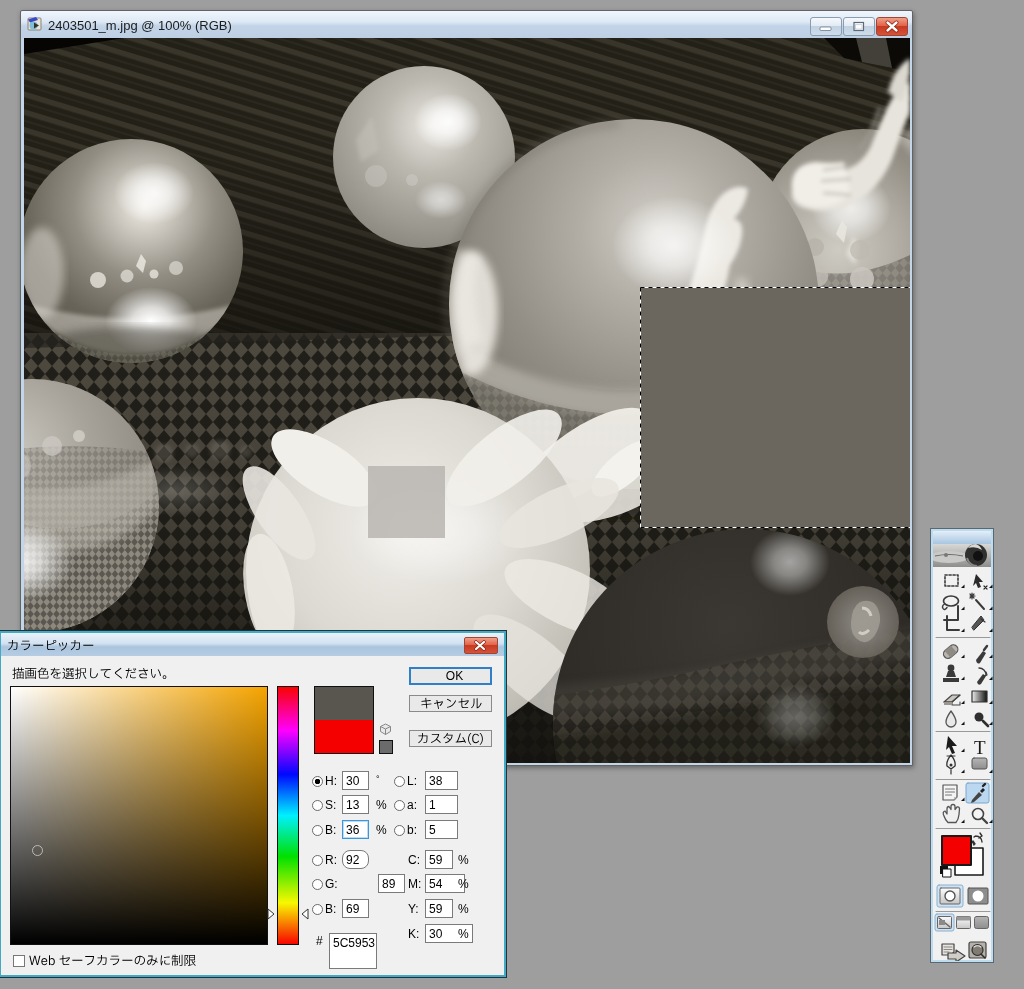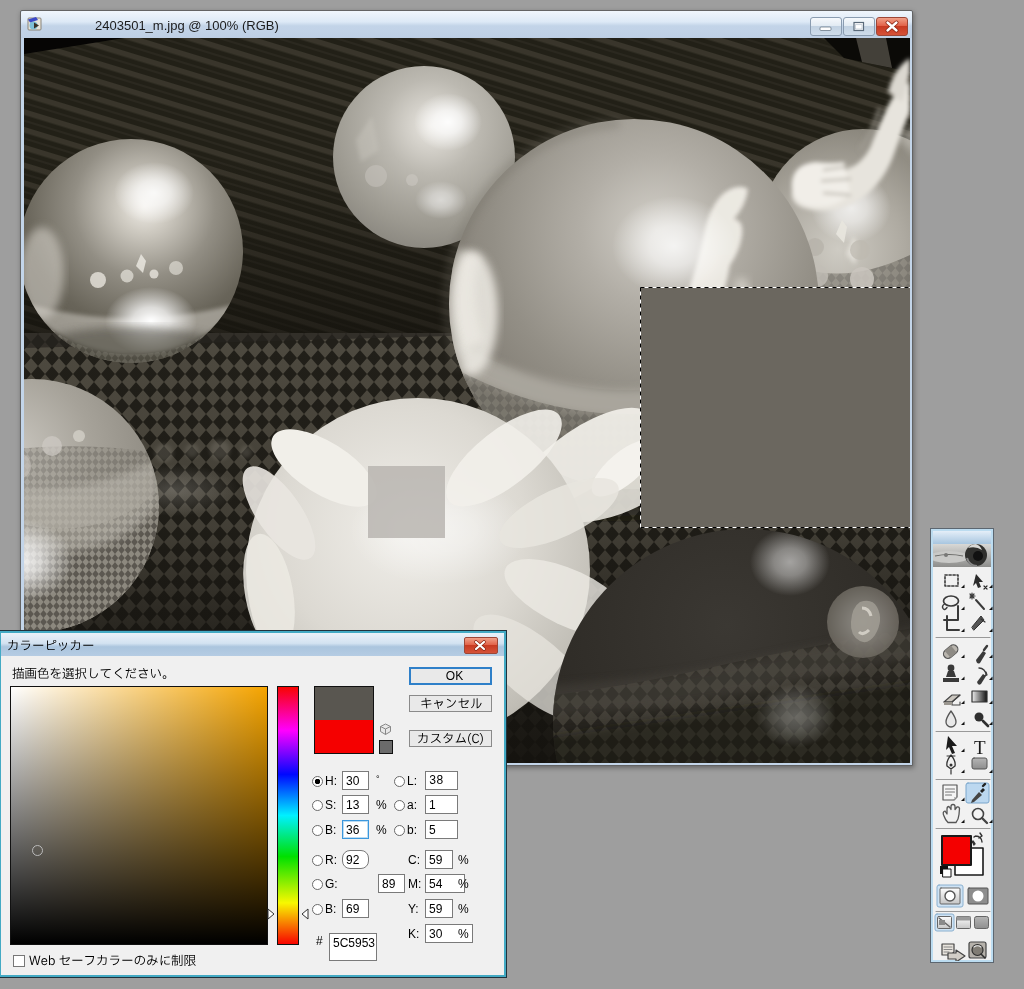--- a/index.html
+++ b/index.html
@@ -4,21 +4,21 @@
 html,body{margin:0;padding:0;}
 body{width:1024px;height:989px;background:#9e9e9e;position:relative;overflow:hidden;
  font-family:"Liberation Sans",sans-serif;}
 #imgwin{position:absolute;left:20px;top:10px;width:891px;height:754px;
  background:#c3d5e9;border:1px solid #636363;border-radius:2px 2px 0 0;
  box-shadow:1px 2px 5px rgba(0,0,0,.35);}
 #titlebar{position:absolute;left:0px;top:0px;right:0px;height:27px;
  background:linear-gradient(#f0f6fc 0%,#dde9f6 40%,#c3d4e8 55%,#becfe4 100%);
  border-radius:2px 2px 0 0;}
 #titlebar .ticon{position:absolute;left:6px;top:5px;width:16px;height:16px;}
-#titlebar .ttext{position:absolute;left:27px;top:7px;font-size:13px;color:#1c1c1c;margin-left:47px;}
+#titlebar .ttext{position:absolute;left:27px;top:7px;font-size:13px;color:#1c1c1c;}
 .wbtns{position:absolute;right:4px;top:6px;display:flex;}
 .wbtn{width:30px;height:17px;border:1px solid #8a9cb0;border-radius:3px;margin-left:1px;
  background:linear-gradient(#f6f9fc 0%,#e2ebf3 45%,#c2d2e2 50%,#cedcea 100%);position:relative;}
 .wbtn.close{background:linear-gradient(#f0a088 0%,#e2634a 45%,#c83a22 50%,#d55238 100%);border-color:#9c4636;}
 #canvas{position:absolute;left:3px;top:27px;width:886px;height:725px;background:#26241f;overflow:hidden;}
 
 #toolbar{position:absolute;left:930px;top:528px;width:64px;height:435px;
  background:#f1f1f1;border:1px solid #5c6670;box-shadow:inset 0 0 0 2px #bcdcf0;box-sizing:border-box;}
 #tbtitle{position:absolute;left:2px;top:2px;right:2px;height:13px;
  background:linear-gradient(#e4eef8,#a8c6e0);}
@@ -534,39 +534,39 @@
 <div class="row" style="left:313px;top:192px;"><span class="radio"></span>B:</div>
 <div class="nbox" style="left:343px;top:189px;border:1px solid #3b97dd;outline:1px solid #bcdcf2;outline-offset:-2px;">36</div>
 <div class="row" style="left:377px;top:192px;font-size:12px;">%</div>
 <div class="row" style="left:313px;top:222px;"><span class="radio"></span>R:</div>
 <div class="nbox" style="left:343px;top:219px;border-radius:8px;">92</div>
 <div class="row" style="left:313px;top:246px;"><span class="radio"></span>G:</div>
 <div class="nbox" style="left:343px;top:243px;margin-left:36px;">89</div>
 <div class="row" style="left:313px;top:271px;"><span class="radio"></span>B:</div>
 <div class="nbox" style="left:343px;top:268px;">69</div>
 <div class="row" style="left:395px;top:143px;"><span class="radio"></span>L:</div>
-<div class="nbox" style="left:426px;top:140px;width:33px;font-family:Liberation Mono, monospace;">38</div>
+<div class="nbox" style="left:426px;top:140px;width:33px;">38</div>
 <div class="row" style="left:395px;top:167px;"><span class="radio"></span>a:</div>
 <div class="nbox" style="left:426px;top:164px;width:33px;">1</div>
 <div class="row" style="left:395px;top:192px;"><span class="radio"></span>b:</div>
 <div class="nbox" style="left:426px;top:189px;width:33px;">5</div>
 <div class="row" style="left:409px;top:222px;">C:</div>
 <div class="nbox" style="left:426px;top:219px;width:28px;">59</div>
 <div class="row" style="left:459px;top:222px;">%</div>
 <div class="row" style="left:409px;top:246px;">M:</div>
 <div class="nbox" style="left:426px;top:243px;width:40px;">54</div>
 <div class="row" style="left:459px;top:246px;">%</div>
 <div class="row" style="left:409px;top:271px;">Y:</div>
 <div class="nbox" style="left:426px;top:268px;width:28px;">59</div>
 <div class="row" style="left:459px;top:271px;">%</div>
 <div class="row" style="left:409px;top:296px;">K:</div>
 <div class="nbox" style="left:426px;top:293px;width:48px;">30</div>
 <div class="row" style="left:459px;top:296px;">%</div>
 <div class="row" style="left:317px;top:303px;">#</div>
-<div class="nbox" style="left:330px;top:302px;width:48px;height:28px;line-height:19px;">5C5953</div>
+<div class="nbox" style="left:330px;top:302px;width:48px;height:36px;line-height:19px;">5C5953</div>
 <svg class="jp" style="left:13px;top:34px;" width="164" height="17" viewBox="0 -13 164 17">
       <path transform="translate(0,0)" d="M10.012500000000001 -10.5V-8.9625H11.9375V-8.262500000000001H10.012500000000001V-6.775H9.275V-8.262500000000001H6.9125000000000005V-6.775H6.175000000000001V-8.262500000000001H4.3875V-8.9625H6.175000000000001V-10.5H6.9125000000000005V-8.9625H9.275V-10.5ZM2.975 -10.425V-8.137500000000001H4.2625V-7.425000000000001H2.975V-4.5875Q3.2125000000000004 -4.675 3.9875000000000003 -5.0L4.1125 -4.325Q3.5250000000000004 -4.05 2.975 -3.8375000000000004V-0.08750000000000001Q2.975 0.3375 2.7875 0.53125Q2.6 0.7250000000000001 2.1625 0.7250000000000001H0.9750000000000001L0.775 -0.037500000000000006H2.225V-3.5500000000000003Q1.4375 -3.2750000000000004 0.625 -3.0625L0.48750000000000004 -3.7875Q1.175 -3.9625000000000004 2.225 -4.3125V-7.425000000000001H0.6375000000000001V-8.137500000000001H2.225V-10.425ZM5.487500000000001 1.0H4.7375V-6.2H11.5625V1.0H10.8V0.275H5.487500000000001ZM7.75 -3.3625000000000003V-5.5H5.4750000000000005V-3.3625000000000003ZM8.4625 -3.3625000000000003H10.8V-5.5H8.4625ZM5.4750000000000005 -2.6750000000000003V-0.4375H7.75V-2.6750000000000003ZM8.4625 -2.6750000000000003V-0.4375H10.8V-2.6750000000000003Z M13.15 -9.200000000000001V-9.925H24.35V-9.200000000000001H19.05V-7.775H21.8125V-1.8250000000000002H15.575V-7.775H18.2875V-9.200000000000001ZM14.3 -0.48750000000000004H23.175V-7.4625H23.9625V0.9375H23.175V0.23750000000000002H14.3V0.9375H13.5125V-7.4625H14.3ZM18.2875 -5.2V-7.1000000000000005H16.3V-5.2ZM21.0875 -5.2V-7.1000000000000005H19.05V-5.2ZM18.2875 -4.55H16.3V-2.5H18.2875ZM19.05 -4.55V-2.5H21.0875V-4.55Z M35.65 -2.3375 36.425 -2.1750000000000003V-0.41250000000000003Q36.425 0.1 36.1875 0.325Q35.95 0.55 35.4375 0.55H29.125Q28.3 0.55 27.81875 0.36250000000000004Q27.3375 0.17500000000000002 27.112499999999997 -0.275Q26.8875 -0.7250000000000001 26.8875 -1.5375V-6.362500000000001Q26.475 -6.0625 25.9 -5.7250000000000005L25.525 -6.375Q26.8625 -7.1375 28.0 -8.26875Q29.1375 -9.4 29.7375 -10.525L30.4875 -10.325000000000001Q30.3 -9.950000000000001 29.95 -9.425H34.2625V-8.8625Q33.975 -8.375 33.46875 -7.81875Q32.9625 -7.2625 32.45 -6.875H35.9125V-3.1625H27.6875V-1.7000000000000002Q27.6875 -1.0250000000000001 27.80625 -0.7187500000000001Q27.925 -0.41250000000000003 28.24375 -0.30000000000000004Q28.5625 -0.1875 29.25 -0.1875H35.65ZM29.425 -8.7375Q28.65 -7.7625 27.5625 -6.875H31.3Q31.85 -7.2250000000000005 32.39375 -7.731250000000001Q32.9375 -8.2375 33.2875 -8.7375ZM30.9375 -6.2125H27.6875V-3.85H30.9375ZM31.725 -3.85H35.1125V-6.2125H31.725Z M48.2375 -0.625 48.3375 0.17500000000000002Q47.45 0.3125 46.493750000000006 0.3875Q45.5375 0.4625 44.7875 0.4625Q43.0375 0.4625 42.181250000000006 -0.025000000000000022Q41.325 -0.5125000000000001 41.325 -1.55Q41.325 -2.475 42.16875 -3.2125000000000004Q43.0125 -3.95 44.85 -4.55Q44.7625 -5.15 44.44375 -5.4375Q44.125 -5.7250000000000005 43.5875 -5.7250000000000005Q42.325 -5.7250000000000005 40.7125 -4.375Q40.3875 -4.0875 40.1375 -3.8000000000000003Q39.8875 -3.5125 39.325 -2.7625L38.65 -3.25Q39.525 -4.375 40.18125 -5.487500000000001Q40.8375 -6.6000000000000005 41.3625 -7.825Q39.9375 -7.8375 38.75 -7.9L38.7875 -8.700000000000001Q40.15 -8.625 41.6875 -8.625Q42.0125 -9.4875 42.2375 -10.200000000000001L43.0875 -10.037500000000001Q42.975 -9.700000000000001 42.8875 -9.443750000000001Q42.8 -9.1875 42.7375 -9.0Q42.6375 -8.75 42.6 -8.625Q45.275 -8.675 47.5 -8.875L47.5625 -8.075000000000001Q44.9625 -7.8500000000000005 42.275 -7.825Q41.575 -6.15 40.8375 -5.0L40.9125 -4.95Q41.5125 -5.6625000000000005 42.29375 -6.081250000000001Q43.075 -6.5 43.85 -6.5Q44.5625 -6.5 45.05 -6.05625Q45.5375 -5.612500000000001 45.6875 -4.800000000000001Q46.9875 -5.1625000000000005 48.85 -5.487500000000001L48.9875 -4.6875Q47.0875 -4.3500000000000005 45.75 -3.975Q45.75 -2.45 45.675 -1.55L44.8 -1.5375Q44.8875 -2.6375 44.8875 -3.7125000000000004Q43.4875 -3.25 42.84375 -2.71875Q42.2 -2.1875 42.2 -1.5750000000000002Q42.2 -0.9125000000000001 42.8 -0.625Q43.4 -0.3375 44.775 -0.3375Q46.4125 -0.3375 48.2375 -0.625Z M52.7125 -7.1625000000000005Q51.725 -8.85 50.825 -9.825000000000001L51.45 -10.262500000000001Q51.95 -9.7125 52.45625 -9.0Q52.9625 -8.2875 53.3625 -7.5875ZM55.05 -6.4Q54.4625 -6.4 54.23125 -6.60625Q54.0 -6.8125 54.0 -7.3375V-8.700000000000001H56.575V-9.4625H54.0V-10.0875H57.3V-8.1H54.7125V-7.45Q54.7125 -7.2 54.8125 -7.112500000000001Q54.9125 -7.025 55.175 -7.025H56.9125V-7.675000000000001L57.5875 -7.5625V-7.0125Q57.5875 -6.4 56.9875 -6.4ZM59.1 -6.4Q58.525 -6.4 58.287499999999994 -6.625Q58.05 -6.8500000000000005 58.05 -7.3875V-8.700000000000001H60.7375V-9.4625H58.05V-10.0875H61.4625V-8.1H58.7625V-7.45Q58.7625 -7.2 58.8625 -7.112500000000001Q58.9625 -7.025 59.225 -7.025H61.075V-7.675000000000001L61.75 -7.5375000000000005V-6.9625Q61.75 -6.6625000000000005 61.60625 -6.53125Q61.4625 -6.4 61.125 -6.4ZM59.7375 -3.1625H61.8875V-2.5H53.725V-3.1625H55.8V-4.425H53.9625V-5.0875H55.8V-6.0H56.55V-5.0875H58.9875V-6.0H59.7375V-5.0875H61.65V-4.425H59.7375ZM62.05 -0.08750000000000001 61.925 0.675H55.525Q54.0875 0.675 53.28125 0.125Q52.475 -0.42500000000000004 52.3875 -1.2875H52.3Q52.275 -0.6000000000000001 51.9 -0.08125000000000004Q51.525 0.4375 50.75 0.8250000000000001L50.45 0.08750000000000001Q51.3 -0.3375 51.61875 -0.8625Q51.9375 -1.3875000000000002 51.9375 -2.2875V-5.075H50.5375V-5.8125H52.725V-2.25Q52.725 -1.1875 53.46875 -0.6375Q54.2125 -0.08750000000000001 55.4875 -0.08750000000000001ZM58.9875 -4.425H56.55V-3.1625H58.9875ZM53.875 -1.0625Q54.5875 -1.2625000000000002 55.275 -1.5875000000000001Q55.9625 -1.9125 56.425 -2.25L56.8375 -1.7375Q56.3375 -1.3625 55.631249999999994 -1.01875Q54.925 -0.675 54.2 -0.4625ZM61.35 -0.4375Q60.85 -0.75 60.125 -1.09375Q59.4 -1.4375 58.7125 -1.7000000000000002L59.125 -2.25Q59.7125 -2.0375 60.4625 -1.6687500000000002Q61.2125 -1.3 61.75 -0.9750000000000001Z M67.7625 -4.525Q66.925 -4.1625000000000005 65.8875 -3.8125V-0.1625Q65.8875 0.325 65.6875 0.525Q65.4875 0.7250000000000001 65.0 0.7250000000000001H63.5375L63.325 -0.05H65.1125V-3.575Q64.35 -3.3375000000000004 63.1375 -3.0500000000000003L63.0 -3.8000000000000003Q63.9125 -3.9875000000000003 65.1125 -4.3375V-7.425000000000001H63.15V-8.15H65.1125V-10.425H65.8875V-8.15H67.725V-7.425000000000001H65.8875V-4.575Q66.7625 -4.862500000000001 67.6375 -5.2250000000000005ZM71.775 -5.15Q72.1 -1.8 74.4 0.2625L73.925 0.9125000000000001Q72.625 -0.275 71.9125 -1.81875Q71.2 -3.3625000000000003 71.0 -5.15H69.0625Q69.0375 -3.3375000000000004 68.61875 -1.85Q68.2 -0.36250000000000004 67.275 0.9125000000000001L66.6875 0.36250000000000004Q67.625 -0.8875000000000001 67.975 -2.325Q68.325 -3.7625 68.325 -5.862500000000001V-9.8625H73.8125V-5.15ZM73.0625 -9.137500000000001H69.075V-5.875H73.0625Z M78.425 -9.9625 79.3375 -9.9375 79.0 -3.45Q78.85 -0.6125 81.3375 -0.6125Q82.775 -0.6125 83.725 -1.625Q84.675 -2.6375 85.1875 -4.75L86.05 -4.5Q85.5125 -2.1875 84.33125000000001 -0.9625Q83.15 0.2625 81.35 0.2625Q79.6875 0.2625 78.85 -0.68125Q78.0125 -1.625 78.1 -3.4875000000000003Z M97.4875 0.23750000000000002Q94.75 0.07500000000000001 93.41875 -0.8812500000000001Q92.0875 -1.8375000000000001 92.0875 -3.6Q92.0875 -4.8875 92.75 -5.8875Q93.4125 -6.8875 94.3875 -7.4625Q95.0 -7.825 95.8375 -7.987500000000001V-8.05Q91.7875 -7.7875000000000005 88.6875 -7.550000000000001L88.6375 -8.4375Q93.2625 -8.75 98.7375 -9.05L98.7625 -8.225Q98.0875 -8.200000000000001 97.6 -8.125Q97.1125 -8.05 96.6375 -7.9Q95.7125 -7.625 94.875 -7.00625Q94.0375 -6.3875 93.51875 -5.5375Q93.0 -4.6875 93.0 -3.75Q93.0 -2.3000000000000003 94.0875 -1.5562500000000001Q95.175 -0.8125 97.625 -0.65Z M103.6 -3.9375Q103.225 -4.2250000000000005 103.0375 -4.49375Q102.85 -4.7625 102.85 -5.112500000000001Q102.85 -5.737500000000001 103.475 -6.2L108.8875 -10.1875L109.4375 -9.450000000000001L104.1625 -5.5875Q104.0125 -5.4750000000000005 103.9375 -5.362500000000001Q103.8625 -5.25 103.8625 -5.1000000000000005Q103.8625 -4.9625 103.94375 -4.85Q104.025 -4.7375 104.225 -4.5875L110.0875 -0.1125L109.525 0.625Z M123.625 -7.675000000000001Q123.025 -8.9 122.45 -9.7375L123.1375 -10.05Q123.8125 -9.025 124.2875 -8.0ZM119.7875 -7.4Q118.4625 -7.2250000000000005 116.9 -7.1625000000000005Q116.125 -3.3000000000000003 114.8 0.225L113.95 -0.0625Q115.2125 -3.2625 116.0125 -7.125L114.8 -7.112500000000001L113.7 -7.125V-7.9375Q114.0625 -7.925000000000001 114.875 -7.925000000000001Q115.725 -7.925000000000001 116.175 -7.9375Q116.3375 -8.7875 116.525 -10.0L117.375 -9.875Q117.3 -9.3125 117.0625 -7.9625Q118.5625 -8.05 119.7125 -8.200000000000001ZM122.1875 -7.0875Q121.75 -8.1125 121.05 -9.1625L121.75 -9.4875Q122.5 -8.2875 122.8875 -7.4ZM118.7125 -5.8125Q121.1375 -6.175000000000001 123.4 -6.275L123.45 -5.4625Q121.2 -5.362500000000001 118.8125 -4.987500000000001ZM123.75 -0.8500000000000001 123.85 -0.025Q123.1875 0.1 122.36875 0.16875Q121.55 0.23750000000000002 120.8375 0.23750000000000002Q119.425 0.23750000000000002 118.69375 -0.25Q117.9625 -0.7375 117.9625 -1.675Q117.9625 -2.5625 118.45 -3.5125L119.225 -3.2625Q118.8125 -2.4000000000000004 118.8125 -1.8125Q118.8125 -0.5875 120.8625 -0.5875Q122.3 -0.5875 123.75 -0.8500000000000001Z M128.15 -2.15Q128.15 -1.2750000000000001 128.95 -0.8875000000000001Q129.75 -0.5 131.525 -0.5Q132.325 -0.5 133.225 -0.5875Q134.125 -0.675 134.8125 -0.8125L134.9375 0.0125Q134.2375 0.15000000000000002 133.28125 0.24375000000000002Q132.325 0.3375 131.4375 0.3375Q129.2875 0.3375 128.26875 -0.275Q127.25 -0.8875000000000001 127.25 -2.1625Q127.25 -3.3000000000000003 128.11875 -3.95625Q128.9875 -4.6125 130.4875 -4.6125Q131.575 -4.6125 132.3875 -4.3125Q133.2 -4.0125 133.925 -3.35L133.9875 -3.4000000000000004Q133.0625 -4.95 132.225 -6.9375Q130.1375 -6.7875000000000005 126.7875 -6.7875000000000005V-7.6375Q129.875 -7.6375 131.875 -7.7625Q131.475 -8.75 131.0875 -9.887500000000001L131.9375 -10.1125Q132.25 -9.1625 132.775 -7.8375Q134.1875 -7.9375 135.9 -8.200000000000001L136.0 -7.3500000000000005Q134.5625 -7.1375 133.125 -7.0Q134.05 -4.925000000000001 135.1375 -3.1L134.425 -2.625Q132.8375 -3.7875 130.6125 -3.7875Q129.425 -3.7875 128.78750000000002 -3.3625Q128.15 -2.9375 128.15 -2.15Z M139.0375 -7.9 139.05 -9.0375 139.9625 -9.0Q139.925 -8.1 139.925 -7.6625000000000005Q139.925 -5.612500000000001 140.16250000000002 -4.112500000000001Q140.4 -2.6125000000000003 140.79375 -1.8250000000000002Q141.1875 -1.0375 141.675 -1.0375Q142.1 -1.0375 142.39375 -1.7312500000000002Q142.6875 -2.4250000000000003 142.9 -3.9000000000000004L143.7375 -3.725Q143.4875 -1.85 142.98125 -0.99375Q142.475 -0.1375 141.6875 -0.1375Q140.4125 -0.1375 139.725 -2.13125Q139.0375 -4.125 139.0375 -7.9ZM148.025 -2.0875Q147.8625 -3.75 147.23125 -5.31875Q146.6 -6.8875 145.6125 -8.1875L146.35 -8.675Q147.3875 -7.325 148.0625 -5.6375Q148.7375 -3.95 148.9125 -2.2Z M150.7125 -0.875Q150.7125 -1.7000000000000002 151.2125 -2.1812500000000004Q151.7125 -2.6625 152.5125 -2.6625Q153.3125 -2.6625 153.8125 -2.1812500000000004Q154.3125 -1.7000000000000002 154.3125 -0.875Q154.3125 -0.037500000000000006 153.81875 0.43750000000000006Q153.325 0.9125000000000001 152.5125 0.9125000000000001Q151.7 0.9125000000000001 151.20625 0.43750000000000006Q150.7125 -0.037500000000000006 150.7125 -0.875ZM153.5625 -0.7125V-1.0375Q153.5625 -1.4625000000000001 153.275 -1.71875Q152.9875 -1.975 152.5125 -1.975Q152.0375 -1.975 151.75 -1.71875Q151.4625 -1.4625000000000001 151.4625 -1.0375V-0.7125Q151.4625 -0.28750000000000003 151.75 -0.031250000000000014Q152.0375 0.225 152.5125 0.225Q152.9875 0.225 153.275 -0.031250000000000014Q153.5625 -0.28750000000000003 153.5625 -0.7125Z"></path>
     </svg>
 <svg class="jp" style="left:30px;top:321px;" width="169" height="17" viewBox="0 -13 169 17">
       <path transform="translate(0,0)" d="M3.6875 0.0H2.5125L0.275 -9.1625H1.3875000000000002L2.45 -4.5125L3.1625 -1.2750000000000001H3.1875L4.0 -4.5125L5.2250000000000005 -9.1625H6.45L7.625 -4.5125L8.4375 -1.2875H8.475L9.2125 -4.5125L10.325000000000001 -9.1625H11.412500000000001L9.0625 0.0H7.875L6.612500000000001 -4.7875000000000005L5.825 -7.9750000000000005H5.800000000000001L4.9750000000000005 -4.7875000000000005Z M12.3375 -3.3875Q12.3375 -4.45 12.712500000000002 -5.25Q13.087500000000002 -6.050000000000001 13.76875 -6.481250000000001Q14.450000000000001 -6.9125000000000005 15.350000000000001 -6.9125000000000005Q16.2375 -6.9125000000000005 16.89375 -6.49375Q17.55 -6.075 17.9 -5.325Q18.25 -4.575 18.25 -3.6125000000000003V-3.1500000000000004H13.387500000000001V-2.825Q13.387500000000001 -1.8875000000000002 13.931250000000002 -1.3Q14.475000000000001 -0.7125 15.412500000000001 -0.7125Q16.0625 -0.7125 16.55625 -1.0250000000000001Q17.05 -1.3375000000000001 17.3125 -1.9125L18.025000000000002 -1.4000000000000001Q17.700000000000003 -0.6875 17.0 -0.2625Q16.3 0.1625 15.3625 0.1625Q14.462500000000002 0.1625 13.775000000000002 -0.275Q13.087500000000002 -0.7125 12.712500000000002 -1.5125Q12.3375 -2.3125 12.3375 -3.3875ZM13.387500000000001 -3.9000000000000004H17.175V-4.025Q17.175 -4.95 16.668750000000003 -5.5125Q16.1625 -6.075 15.350000000000001 -6.075Q14.4875 -6.075 13.9375 -5.487500000000001Q13.387500000000001 -4.9 13.387500000000001 -3.975Z M21.075000000000003 -1.0875000000000001H21.025000000000002V0.0H20.025000000000002V-9.7125H21.025000000000002V-5.675000000000001H21.075000000000003Q21.6 -6.925000000000001 23.075000000000003 -6.925000000000001Q23.900000000000002 -6.925000000000001 24.518750000000004 -6.49375Q25.137500000000003 -6.0625 25.475 -5.2625Q25.812500000000004 -4.4625 25.812500000000004 -3.3875Q25.812500000000004 -2.3125 25.475 -1.50625Q25.137500000000003 -0.7000000000000001 24.518750000000004 -0.26875000000000004Q23.900000000000002 0.1625 23.075000000000003 0.1625Q22.362500000000004 0.1625 21.868750000000006 -0.15000000000000002Q21.375000000000004 -0.4625 21.075000000000003 -1.0875000000000001ZM24.737500000000004 -2.825V-3.95Q24.737500000000004 -4.8875 24.212500000000006 -5.456250000000001Q23.687500000000004 -6.025 22.800000000000004 -6.025Q22.062500000000004 -6.025 21.543750000000003 -5.65Q21.025000000000002 -5.275 21.025000000000002 -4.6875V-2.15Q21.025000000000002 -1.5 21.53125 -1.11875Q22.0375 -0.7375 22.800000000000004 -0.7375Q23.687500000000004 -0.7375 24.212500000000006 -1.30625Q24.737500000000004 -1.875 24.737500000000004 -2.825Z M34.362500000000004 -2.2Q34.362500000000004 -1.475 34.6875 -1.1625Q35.0125 -0.8500000000000001 35.75000000000001 -0.8500000000000001H40.18750000000001V0.0H35.78750000000001Q34.56250000000001 0.0 34.025000000000006 -0.5125000000000001Q33.487500000000004 -1.0250000000000001 33.487500000000004 -2.1750000000000003V-5.862500000000001L30.650000000000006 -5.4L30.525000000000006 -6.2625L33.487500000000004 -6.737500000000001V-9.787500000000001H34.362500000000004V-6.875L40.675000000000004 -7.875L40.837500000000006 -7.0375000000000005Q40.31250000000001 -5.800000000000001 39.400000000000006 -4.8125Q38.487500000000004 -3.825 37.150000000000006 -2.9875000000000003L36.62500000000001 -3.7125000000000004Q37.800000000000004 -4.425 38.5625 -5.18125Q39.325 -5.9375 39.837500000000006 -6.875L34.362500000000004 -6.0Z M53.337500000000006 -4.275H43.337500000000006V-5.2250000000000005H53.337500000000006Z M56.237500000000004 -8.9375H65.0125Q64.9625 -6.4375 64.28750000000001 -4.65625Q63.612500000000004 -2.875 62.19375000000001 -1.6875Q60.775000000000006 -0.5 58.50000000000001 0.125L58.087500000000006 -0.7625000000000001Q60.112500000000004 -1.3250000000000002 61.368750000000006 -2.2875Q62.62500000000001 -3.25 63.243750000000006 -4.65625Q63.862500000000004 -6.0625 64.0 -8.0375H56.237500000000004Z M77.575 -7.6000000000000005V-6.800000000000001Q77.575 -3.375 77.30000000000001 -1.725Q77.1375 -0.7625000000000001 76.64375000000001 -0.3875Q76.15 -0.0125 75.075 -0.0125H73.61250000000001L73.42500000000001 -0.875H74.9375Q75.7 -0.875 76.025 -1.1125Q76.35000000000001 -1.35 76.45 -2.0125Q76.5625 -2.7375000000000003 76.625 -3.96875Q76.6875 -5.2 76.6875 -6.4125000000000005V-6.775H72.97500000000001Q72.8125 -4.3 71.80000000000001 -2.6625Q70.78750000000001 -1.0250000000000001 68.85000000000001 0.1625L68.3125 -0.5875Q70.1375 -1.6875 71.0375 -3.11875Q71.9375 -4.55 72.0875 -6.775H68.5V-7.6000000000000005H72.125V-7.775V-9.9625H73.0V-7.737500000000001V-7.6000000000000005Z M82.2625 -9.3625H89.45V-8.4875H82.2625ZM81.10000000000001 -6.362500000000001H90.30000000000001Q90.2 -3.7125000000000004 88.58125000000001 -2.0500000000000003Q86.9625 -0.3875 84.10000000000001 0.21250000000000002L83.72500000000001 -0.6625000000000001Q86.22500000000001 -1.1875 87.58125000000001 -2.3687500000000004Q88.9375 -3.5500000000000003 89.30000000000001 -5.487500000000001H81.10000000000001Z M103.3375 -4.275H93.3375V-5.2250000000000005H103.3375Z M115.97500000000001 -4.7250000000000005Q115.97500000000001 -2.6750000000000003 114.78125 -1.475Q113.5875 -0.275 111.3125 0.0125L111.0625 -0.8500000000000001Q113.11250000000001 -1.1 114.09375 -2.0375Q115.075 -2.975 115.075 -4.675Q115.075 -6.25 114.10625 -7.21875Q113.1375 -8.1875 111.4625 -8.325000000000001Q111.03750000000001 -4.5125 110.22500000000001 -2.69375Q109.41250000000001 -0.875 108.125 -0.875Q107.48750000000001 -0.875 106.93125 -1.2375Q106.375 -1.6 106.0375 -2.3062500000000004Q105.7 -3.0125 105.7 -3.9875000000000003Q105.7 -5.5 106.3875 -6.68125Q107.075 -7.862500000000001 108.2875 -8.51875Q109.5 -9.175 111.025 -9.175Q112.45 -9.175 113.58125000000001 -8.6125Q114.7125 -8.05 115.34375 -7.0375000000000005Q115.97500000000001 -6.025 115.97500000000001 -4.7250000000000005ZM110.575 -8.3375Q109.42500000000001 -8.262500000000001 108.51250000000002 -7.6937500000000005Q107.60000000000001 -7.125 107.0875 -6.1625Q106.575 -5.2 106.575 -4.0Q106.575 -3.3125 106.78125 -2.8062500000000004Q106.98750000000001 -2.3000000000000003 107.33125000000001 -2.0375Q107.67500000000001 -1.7750000000000001 108.0875 -1.7750000000000001Q108.9 -1.7750000000000001 109.55625 -3.3937500000000003Q110.2125 -5.0125 110.575 -8.3375Z M128.4375 -2.225Q127.72500000000001 -2.7625 126.9 -3.2875Q126.3875 -1.8375000000000001 125.5875 -0.9875Q124.78750000000001 -0.1375 123.60000000000001 0.3875L123.1375 -0.3875Q124.28750000000001 -0.875 125.00625000000001 -1.625Q125.72500000000001 -2.375 126.16250000000001 -3.725Q124.48750000000001 -4.675 123.025 -4.862500000000001Q122.6375 -3.1500000000000004 122.17500000000001 -2.0375Q121.8125 -1.175 121.25 -0.7000000000000001Q120.6875 -0.225 120.0125 -0.225Q119.1875 -0.225 118.67500000000001 -0.8062500000000001Q118.16250000000001 -1.3875000000000002 118.16250000000001 -2.2875Q118.16250000000001 -3.225 118.7125 -4.025Q119.2625 -4.825 120.2 -5.2875Q121.1375 -5.75 122.2625 -5.75H122.35000000000001Q122.65 -7.2625 122.75 -8.625H119.0875V-9.450000000000001H123.66250000000001Q123.575 -7.6375 123.2 -5.675000000000001Q124.7125 -5.4625 126.3875 -4.5625Q126.65 -5.6375 126.825 -7.3125L127.67500000000001 -7.2Q127.48750000000001 -5.425000000000001 127.15 -4.125Q127.9 -3.6750000000000003 128.8375 -2.9875000000000003ZM122.17500000000001 -4.925000000000001Q121.30000000000001 -4.925000000000001 120.58125000000001 -4.575000000000001Q119.86250000000001 -4.2250000000000005 119.44375000000001 -3.6250000000000004Q119.025 -3.0250000000000004 119.025 -2.3000000000000003Q119.025 -1.75 119.28750000000001 -1.425Q119.55000000000001 -1.1 120.0125 -1.1Q120.825 -1.1 121.3875 -2.4000000000000004Q121.825 -3.4125 122.17500000000001 -4.925000000000001Z M132.01250000000002 0.2Q131.6 -1.9375 131.6 -3.6875Q131.6 -6.5125 132.26250000000002 -9.675L133.1125 -9.55Q132.775 -8.0625 132.6125 -6.550000000000001Q132.45000000000002 -5.0375000000000005 132.45000000000002 -3.6750000000000003Q132.45000000000002 -2.3125 132.55 -1.4500000000000002H132.625Q132.6875 -2.0375 132.84375 -2.6375Q133.0 -3.2375000000000003 133.3625 -4.0125L134.0625 -3.6750000000000003Q133.51250000000002 -2.5500000000000003 133.25625000000002 -1.8375000000000001Q133.0 -1.125 132.9125 -0.5Q132.88750000000002 -0.275 132.88750000000002 -0.2Q132.88750000000002 -0.1 132.9125 0.125ZM135.1125 -7.987500000000001Q136.32500000000002 -8.175 137.8 -8.28125Q139.275 -8.387500000000001 140.63750000000002 -8.387500000000001V-7.525Q139.275 -7.5125 137.84375 -7.40625Q136.4125 -7.300000000000001 135.20000000000002 -7.112500000000001ZM135.7375 -4.7 136.5875 -4.4750000000000005Q136.0375 -3.325 136.0375 -2.6500000000000004Q136.0375 -1.9625000000000001 136.55 -1.625Q137.0625 -1.2875 138.13750000000002 -1.2875Q139.475 -1.2875 140.8 -1.5250000000000001L140.88750000000002 -0.675Q140.2875 -0.5750000000000001 139.54375 -0.5062500000000001Q138.8 -0.4375 138.13750000000002 -0.4375Q136.6625 -0.4375 135.9125 -0.95625Q135.1625 -1.475 135.1625 -2.5625Q135.1625 -3.5 135.7375 -4.7Z M146.425 -8.0875V-6.4625H149.35V-5.75H146.425V-4.25H148.975V-0.6000000000000001Q148.975 -0.17500000000000002 148.78125 0.018750000000000003Q148.5875 0.21250000000000002 148.1625 0.21250000000000002H147.2875L147.1 -0.4625H148.25V-3.5500000000000003H146.425V0.925H145.675V-3.5500000000000003H143.925V0.45H143.1875V-4.25H145.675V-5.75H142.5875V-6.4625H145.675V-8.0875H143.95000000000002Q143.6875 -7.487500000000001 143.275 -6.8500000000000005L142.63750000000002 -7.2625Q143.07500000000002 -7.875 143.4 -8.625Q143.725 -9.375 143.9 -10.137500000000001L144.6 -9.950000000000001Q144.4875 -9.475 144.25 -8.8H145.675V-10.425H146.425V-8.8H149.0V-8.0875ZM152.675 -10.3125H153.4625V-0.2Q153.4625 0.28750000000000003 153.25625000000002 0.5Q153.05 0.7125 152.57500000000002 0.7125H150.6875L150.4625 -0.07500000000000001H152.675ZM150.025 -9.675H150.8V-1.6375000000000002H150.025Z M159.275 -3.1375Q159.275 -2.1750000000000003 158.8875 -1.7062500000000003Q158.5 -1.2375 157.7875 -1.2375H157.0625L156.925 -2.0625H157.5625Q158.0875 -2.0625 158.29375 -2.3375000000000004Q158.5 -2.6125000000000003 158.5 -3.1875Q158.5 -4.5375000000000005 157.01250000000002 -6.0Q157.525 -6.875 157.95 -7.7875000000000005Q158.375 -8.700000000000001 158.5375 -9.325000000000001H156.35V0.925H155.55V-10.037500000000001H159.375V-9.450000000000001Q159.175 -8.6875 158.75625000000002 -7.74375Q158.3375 -6.800000000000001 157.9 -6.0625Q158.525 -5.45 158.9 -4.7Q159.275 -3.95 159.275 -3.1375ZM166.65 0.23750000000000002 166.2375 0.9Q164.5375 -0.2625 163.7 -1.63125Q162.8625 -3.0 162.55 -4.875H160.9375V-0.1875Q162.475 -0.5125000000000001 163.625 -0.8500000000000001L163.75 -0.1625Q162.8125 0.1125 161.5 0.41250000000000003Q160.1875 0.7125 159.125 0.9L158.95000000000002 0.17500000000000002Q159.475 0.1 160.1625 -0.037500000000000006V-10.037500000000001H165.9125V-4.875H163.3125Q163.5375 -3.4875000000000003 164.07500000000002 -2.5Q164.57500000000002 -2.8625000000000003 165.04375000000002 -3.3500000000000005Q165.51250000000002 -3.8375000000000004 165.8625 -4.325L166.38750000000002 -3.8000000000000003Q166.025 -3.325 165.49375 -2.8125Q164.9625 -2.3000000000000003 164.4125 -1.9125Q165.20000000000002 -0.7625000000000001 166.65 0.23750000000000002ZM165.1625 -9.3625H160.9375V-7.8500000000000005H165.1625ZM165.1625 -7.1875H160.9375V-5.550000000000001H165.1625Z"></path>
     </svg>
 <svg class="jp" style="left:8px;top:6px;" width="89" height="17" viewBox="0 -13 89 17">
       <path transform="translate(0,0)" d="M10.4875 -7.6000000000000005V-6.800000000000001Q10.4875 -3.375 10.2125 -1.725Q10.05 -0.7625000000000001 9.55625 -0.3875Q9.0625 -0.0125 7.987500000000001 -0.0125H6.525L6.3375 -0.875H7.8500000000000005Q8.6125 -0.875 8.9375 -1.1125Q9.262500000000001 -1.35 9.3625 -2.0125Q9.475 -2.7375000000000003 9.537500000000001 -3.96875Q9.600000000000001 -5.2 9.600000000000001 -6.4125000000000005V-6.775H5.8875Q5.7250000000000005 -4.3 4.7125 -2.6625Q3.7 -1.0250000000000001 1.7625000000000002 0.1625L1.225 -0.5875Q3.0500000000000003 -1.6875 3.95 -3.11875Q4.8500000000000005 -4.55 5.0 -6.775H1.4125V-7.6000000000000005H5.0375000000000005V-7.775V-9.9625H5.9125000000000005V-7.737500000000001V-7.6000000000000005Z M15.175 -9.3625H22.3625V-8.4875H15.175ZM14.0125 -6.362500000000001H23.2125Q23.1125 -3.7125000000000004 21.49375 -2.0500000000000003Q19.875 -0.3875 17.0125 0.21250000000000002L16.6375 -0.6625000000000001Q19.1375 -1.1875 20.49375 -2.3687500000000004Q21.85 -3.5500000000000003 22.2125 -5.487500000000001H14.0125Z M36.25 -4.275H26.25V-5.2250000000000005H36.25Z M47.7125 -7.025Q47.2375 -7.025 46.9 -7.2125L47.1875 -6.4Q45.7625 -5.8375 44.118750000000006 -5.393750000000001Q42.475 -4.95 40.9 -4.6875V-2.2Q40.9 -1.5 41.224999999999994 -1.1875Q41.55 -0.875 42.2875 -0.875H47.7625V-0.037500000000000006H42.3125Q41.075 -0.037500000000000006 40.5375 -0.55Q40.0 -1.0625 40.0 -2.2125V-9.575000000000001H40.9V-5.5875Q42.3375 -5.8125 43.912499999999994 -6.237500000000001Q45.4875 -6.6625000000000005 46.875 -7.2250000000000005Q46.5375 -7.425000000000001 46.35 -7.7625Q46.1625 -8.1 46.1625 -8.5375Q46.1625 -9.2125 46.587500000000006 -9.631250000000001Q47.0125 -10.05 47.7125 -10.05Q48.425 -10.05 48.849999999999994 -9.631250000000001Q49.275 -9.2125 49.275 -8.5375Q49.275 -7.862500000000001 48.849999999999994 -7.4437500000000005Q48.425 -7.025 47.7125 -7.025ZM46.825 -8.450000000000001Q46.825 -8.0875 47.056250000000006 -7.86875Q47.2875 -7.65 47.7125 -7.65Q48.1375 -7.65 48.375 -7.86875Q48.6125 -8.0875 48.6125 -8.450000000000001V-8.625Q48.6125 -8.9875 48.375 -9.20625Q48.1375 -9.425 47.7125 -9.425Q47.2875 -9.425 47.056250000000006 -9.20625Q46.825 -8.9875 46.825 -8.625Z M55.6625 -4.15Q55.4 -5.6000000000000005 54.75 -7.45L55.6375 -7.6625000000000005Q56.3 -5.5875 56.525 -4.3375ZM53.925 -0.08750000000000001Q55.7 -0.8375 56.775000000000006 -1.8125Q57.85 -2.7875 58.40625 -4.1125Q58.9625 -5.4375 59.2 -7.3375L60.1125 -7.2250000000000005Q59.8625 -5.2250000000000005 59.2375 -3.7562500000000005Q58.6125 -2.2875 57.45 -1.1812500000000001Q56.2875 -0.07500000000000001 54.425 0.75ZM52.9125 -3.5375Q52.4625 -5.275 51.8125 -6.862500000000001L52.6875 -7.125Q53.3625 -5.375 53.75 -3.7875Z M72.9875 -7.6000000000000005V-6.800000000000001Q72.9875 -3.375 72.7125 -1.725Q72.55 -0.7625000000000001 72.05625 -0.3875Q71.5625 -0.0125 70.4875 -0.0125H69.025L68.8375 -0.875H70.35Q71.1125 -0.875 71.4375 -1.1125Q71.7625 -1.35 71.8625 -2.0125Q71.975 -2.7375000000000003 72.0375 -3.96875Q72.1 -5.2 72.1 -6.4125000000000005V-6.775H68.3875Q68.225 -4.3 67.2125 -2.6625Q66.2 -1.0250000000000001 64.2625 0.1625L63.725 -0.5875Q65.55 -1.6875 66.44999999999999 -3.11875Q67.35 -4.55 67.5 -6.775H63.9125V-7.6000000000000005H67.5375V-7.775V-9.9625H68.4125V-7.737500000000001V-7.6000000000000005Z M86.25 -4.275H76.25V-5.2250000000000005H86.25Z"></path>
     </svg>
 <svg class="jp" style="left:421px;top:64px;" width="64" height="17" viewBox="0 -13 64 17">

